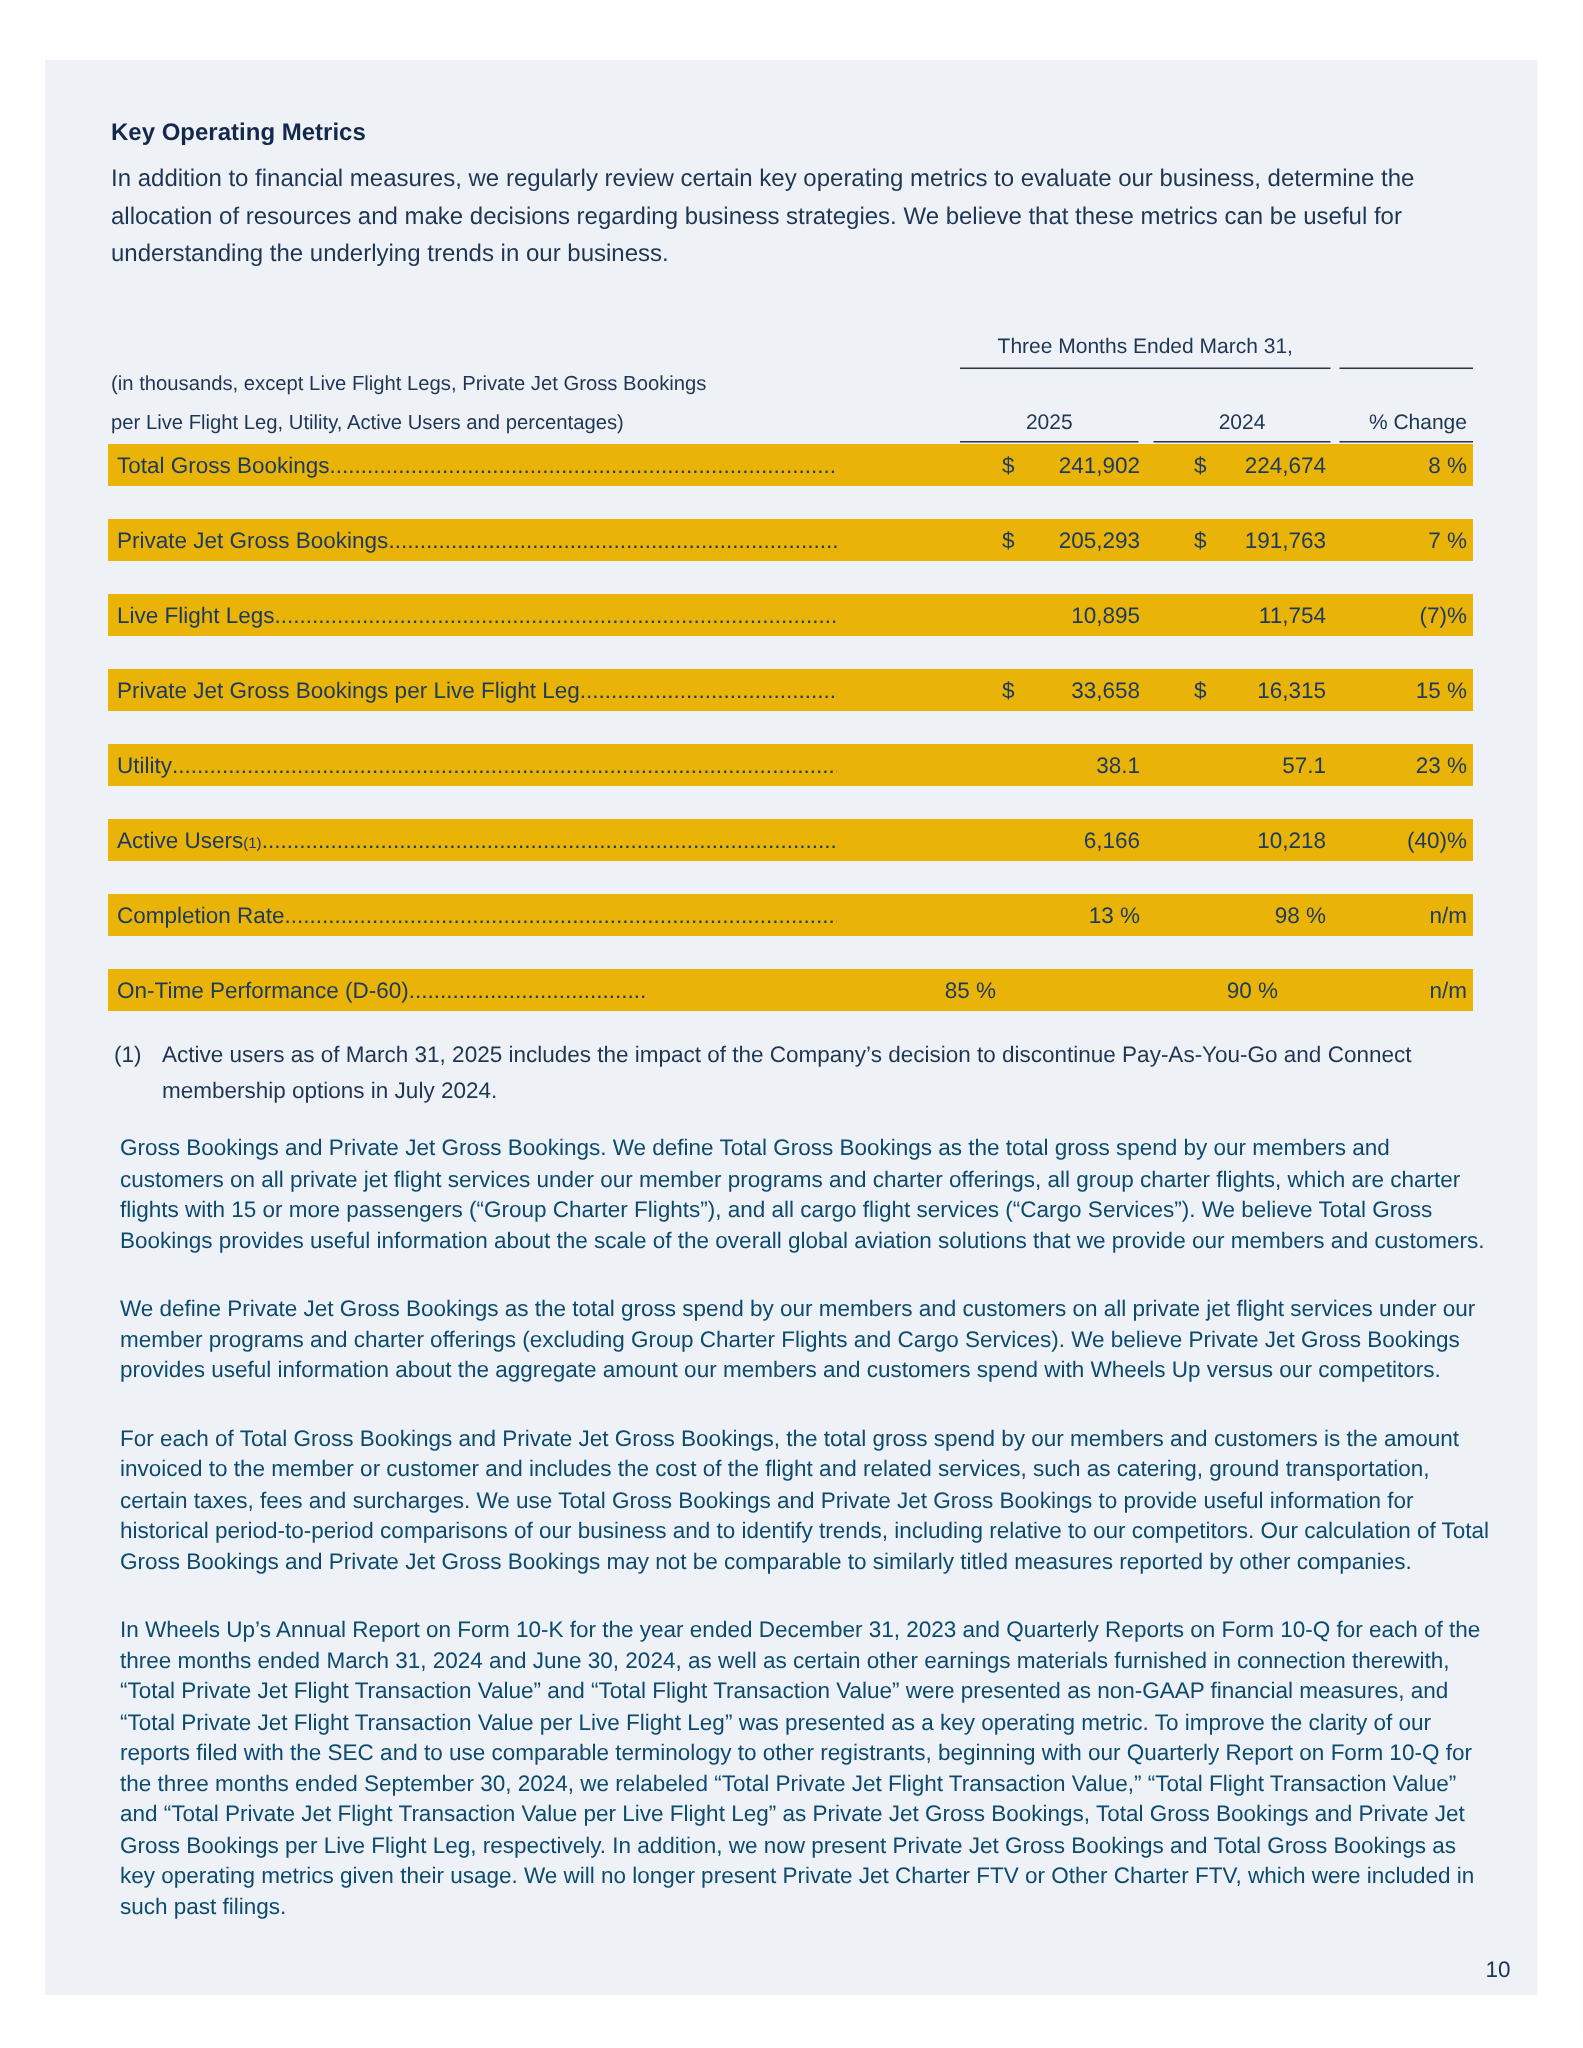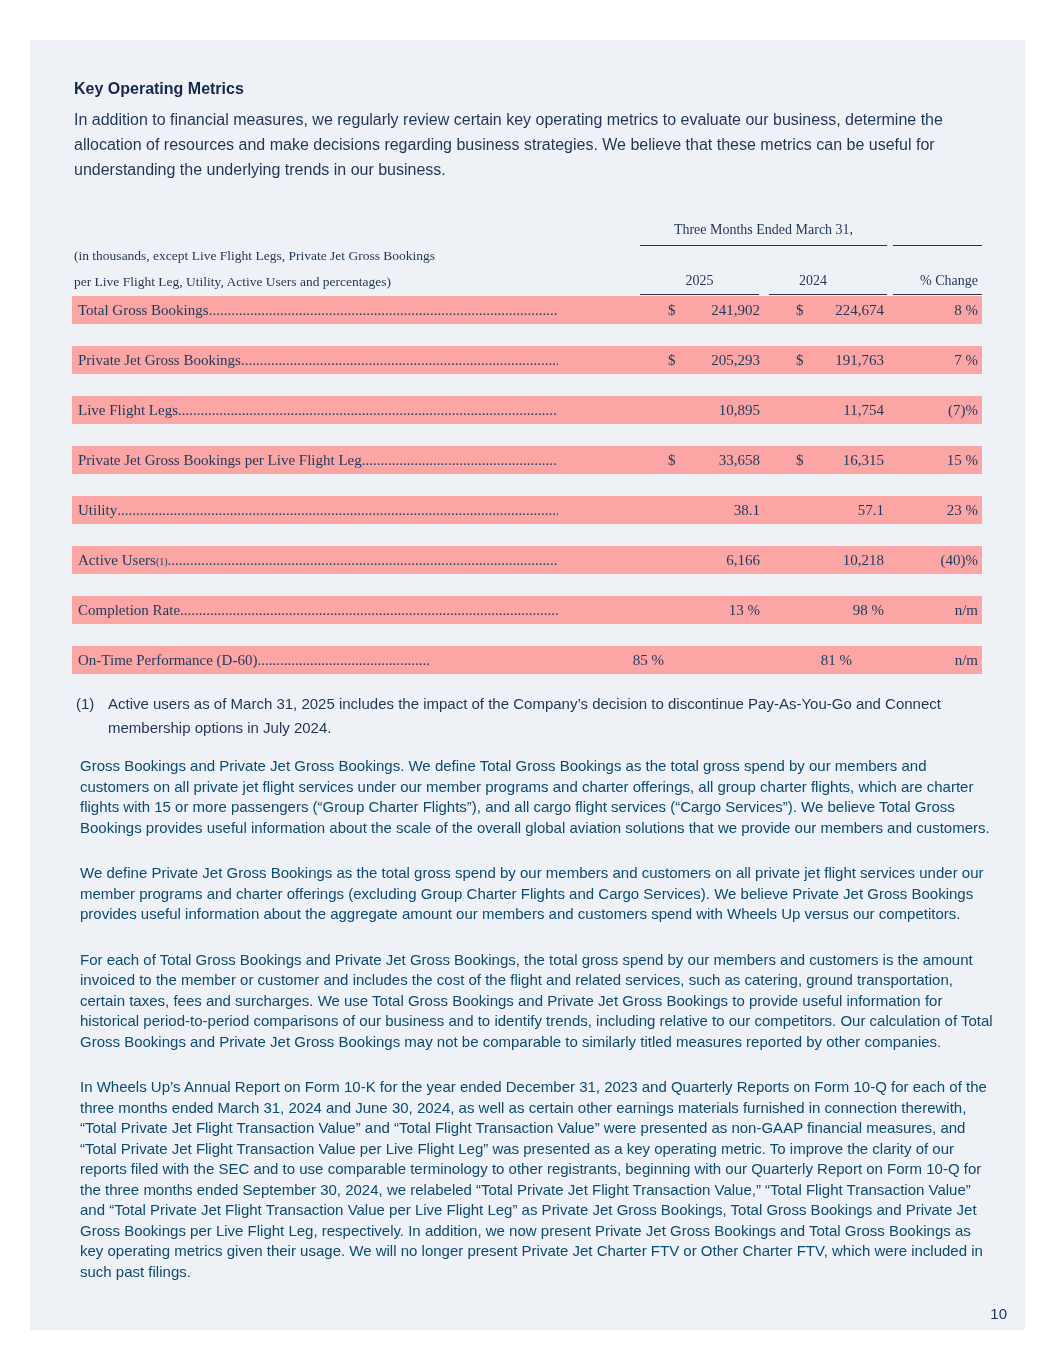--- a/index.html
+++ b/index.html
@@ -15,37 +15,37 @@
   }
   .heading {
     margin:40px 44px 0 44px;
     font-size:16px; font-weight:bold; color:#13294b;
   }
   .intro {
     margin:9px 60px 0 44px;
     font-size:16px; line-height:25px; color:#1e3553;
   }
   
-  .metrics-table { margin:39px 43px 18px 42px; width:910px;font-family:Liberation Serif, serif; }
+  .metrics-table { margin:39px 43px 18px 42px; width:910px; }
   .thead { position:relative; height:75px; font-size:14px; color:#1e3553; }
   .period-header { position:absolute; left:568px; top:1px; width:247px; text-align:center; }
   .rule { position:absolute; height:0; border-top:1.6px solid #2b3445; }
   .rule-period   { left:568px; top:24px; width:247px; }
   .rule-pct-top  { left:821px; top:24px; width:89px;  }
   .note-line1 { position:absolute; left:2px; top:27px; font-size:13.5px; }
   .note-line2 { position:absolute; left:2px; top:53px; font-size:13.5px; }
   .col-2025 { position:absolute; left:568px; top:52px; width:119px; text-align:center; }
-  .col-2024 { position:absolute; left:727px; top:52px; width:118px; text-align:left; }
+  .col-2024 { position:absolute; left:697px; top:52px; width:118px; text-align:center; }
   .col-chg  { position:absolute; left:790px; top:52px; width:116px; text-align:right; }
   .rule-2025 { left:568px; top:73px; width:119px; }
   .rule-2024 { left:697px; top:73px; width:118px; }
   .rule-chg  { left:821px; top:73px; width:89px;  }
 
   .trow {
-    height:28px; margin-bottom:22px; background:#fca5a5;
+    height:28px; margin-bottom:22px; background:#eab308;
     display:grid; grid-template-columns:1fr 100px 28px 96px 96px;
     align-items:center; font-size:15px; color:#1c3a5e;
   }
   .trow:last-child { margin-bottom:0;gap:32px; }
   .cell-label {
     display:flex; align-items:baseline; overflow:hidden; white-space:nowrap;
     padding:0 104px 0 6px;
   }
   .cell-label sup { font-size:10px; line-height:0; }
   .leader { flex:1; overflow:hidden; }
@@ -228,21 +228,21 @@
             <sup></sup>
             <span class="leader"></span>
           </div>
           <div class="cell-val">
             <span class="cur"></span>
             <span class="num">85 %</span>
           </div>
           <div class="cell-gap"></div>
           <div class="cell-val">
             <span class="cur"></span>
-            <span class="num">81 %</span>
+            <span class="num">90 %</span>
           </div>
           <div class="cell-chg">n/m</div>
         </div>
       </div>
   </div>
 
   <div class="footnote">
     <div class="fn-marker">(1)</div>
     <div class="fn-text">Active users as of March 31, 2025 includes the impact of the Company’s decision to discontinue Pay-As-You-Go and Connect membership options in July 2024.</div>
   </div>

